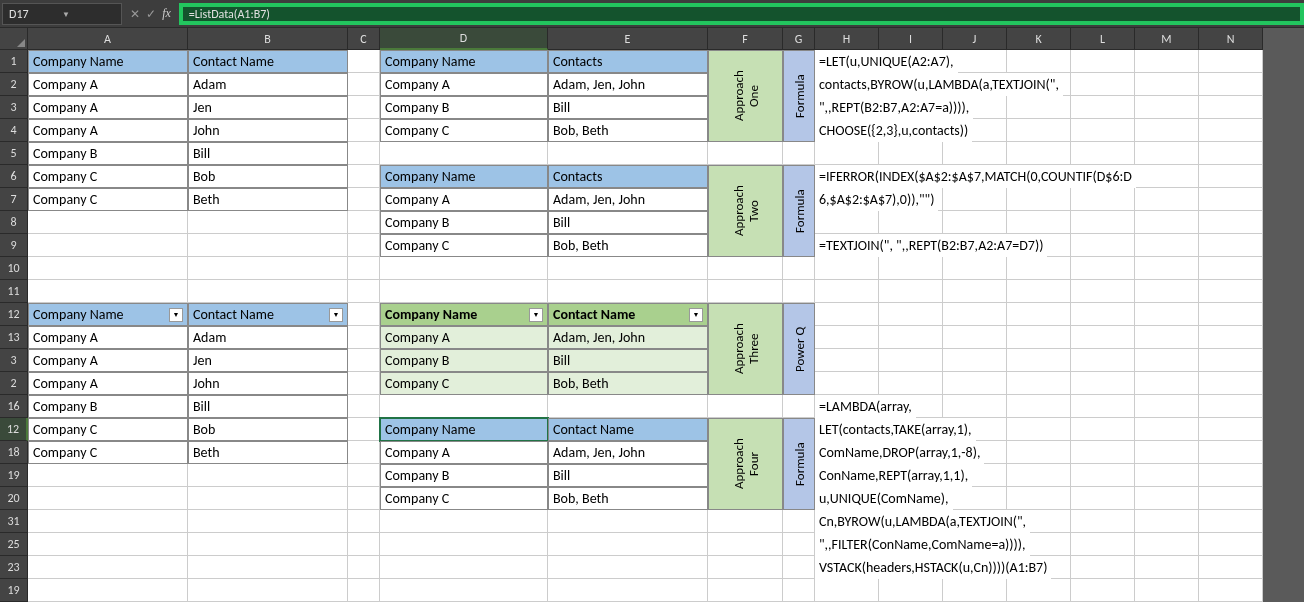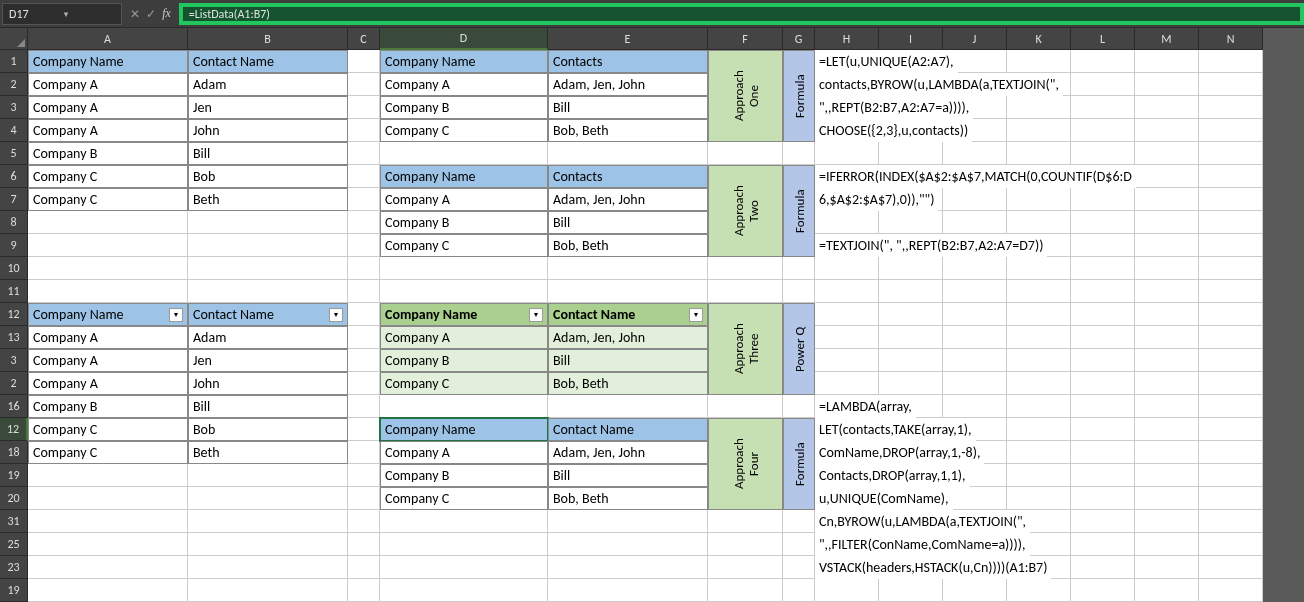--- a/index.html
+++ b/index.html
@@ -525,19 +525,19 @@
       <div class="overflow-text" style="left: 787px; top: 0px; height: 23px;">=LET(u,UNIQUE(A2:A7),</div>
       <div class="overflow-text" style="left: 787px; top: 23px; height: 23px;">contacts,BYROW(u,LAMBDA(a,TEXTJOIN(",</div>
       <div class="overflow-text" style="left: 787px; top: 46px; height: 23px;">",,REPT(B2:B7,A2:A7=a)))),</div>
       <div class="overflow-text" style="left: 787px; top: 69px; height: 23px;">CHOOSE({2,3},u,contacts))</div>
       <div class="overflow-text" style="left: 787px; top: 115px; height: 23px;">=IFERROR(INDEX($A$2:$A$7,MATCH(0,COUNTIF(D$6:D</div>
       <div class="overflow-text" style="left: 787px; top: 138px; height: 23px;">6,$A$2:$A$7),0)),"")</div>
       <div class="overflow-text" style="left: 787px; top: 184px; height: 23px;">=TEXTJOIN(", ",,REPT(B2:B7,A2:A7=D7))</div>
       <div class="overflow-text" style="left: 787px; top: 345px; height: 23px;">=LAMBDA(array,</div>
       <div class="overflow-text" style="left: 787px; top: 368px; height: 23px;">LET(contacts,TAKE(array,1),</div>
       <div class="overflow-text" style="left: 787px; top: 391px; height: 23px;">ComName,DROP(array,1,-8),</div>
-      <div class="overflow-text" style="left: 787px; top: 414px; height: 23px;">Contacts,DROP(array,1,1),</div>
+      <div class="overflow-text" style="left: 787px; top: 414px; height: 23px;">ConName,REPT(array,1,1),</div>
       <div class="overflow-text" style="left: 787px; top: 437px; height: 23px;">u,UNIQUE(ComName),</div>
       <div class="overflow-text" style="left: 787px; top: 460px; height: 23px;">Cn,BYROW(u,LAMBDA(a,TEXTJOIN(",</div>
       <div class="overflow-text" style="left: 787px; top: 483px; height: 23px;">",,FILTER(ConName,ComName=a)))),</div>
       <div class="overflow-text" style="left: 787px; top: 506px; height: 23px;">VSTACK(headers,HSTACK(u,Cn))))(A1:B7)</div>
     </div>
 </div>
 
 </body></html>

